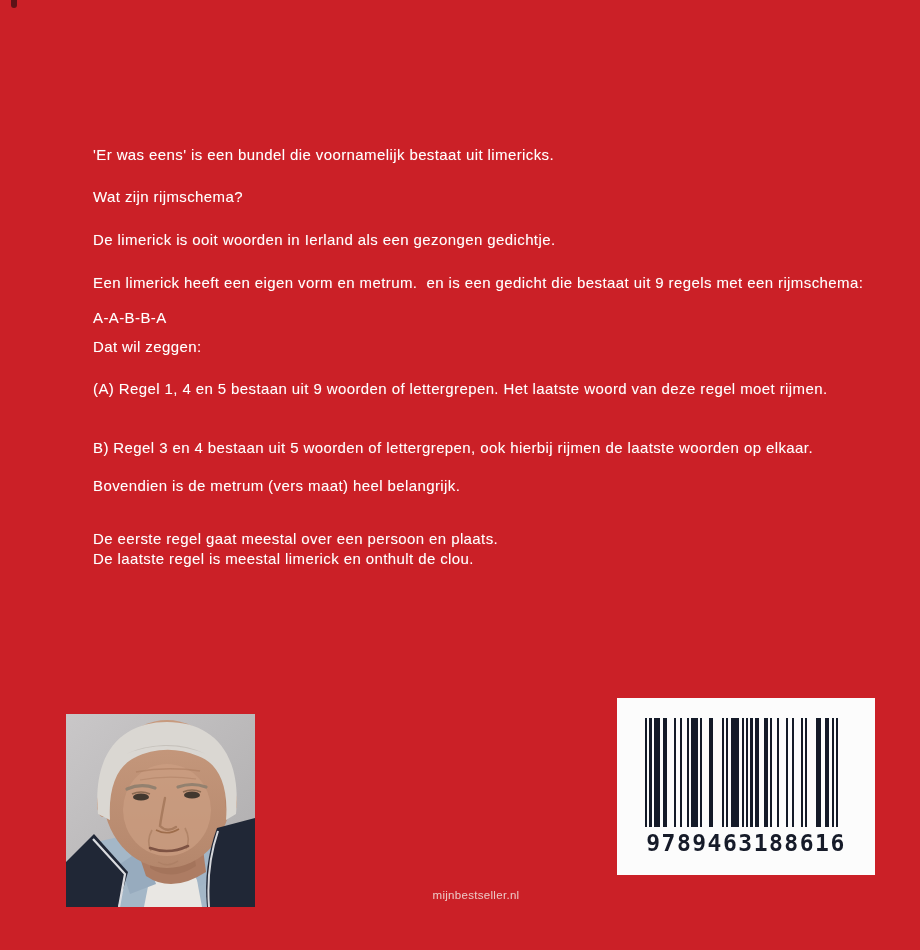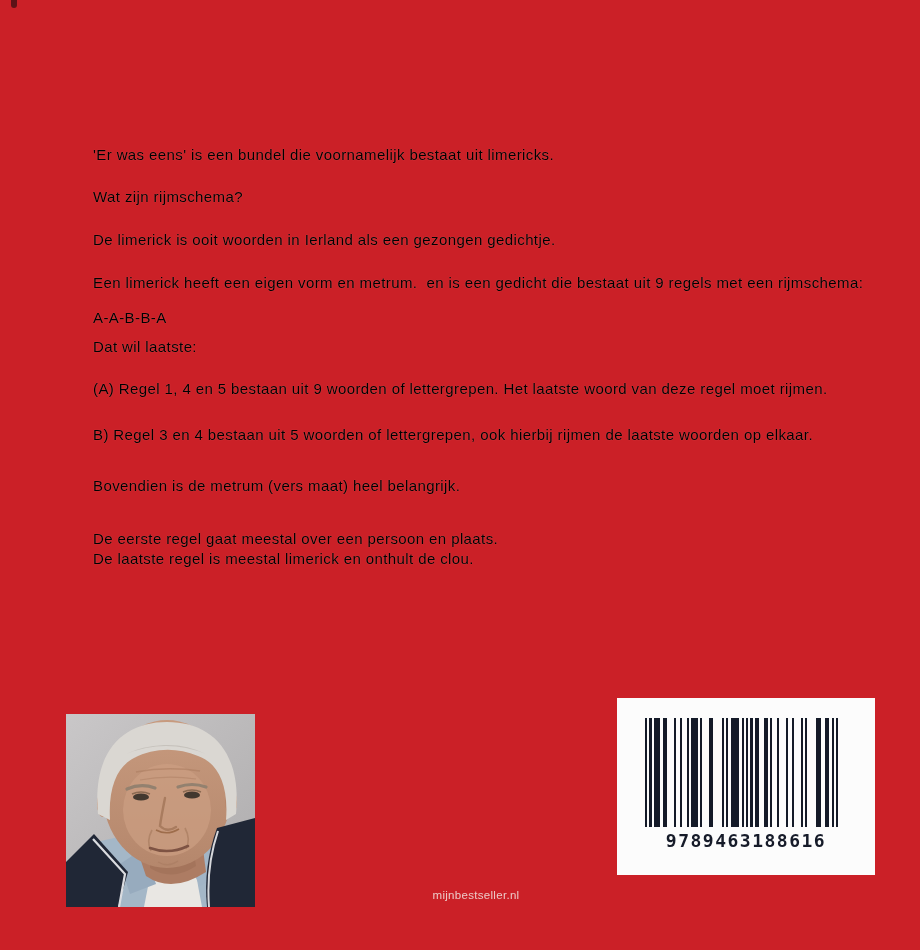--- a/index.html
+++ b/index.html
@@ -20,21 +20,21 @@
     width: 6px; height: 8px;
     background: #5d1217;
     border-radius: 0 0 3px 3px;
   }
 
   
   .blurb-line {
     position: absolute;
     left: 93px;
     margin: 0;
-    color: #000000;
+    color: #ffffff;
     font-size: 15px;
     letter-spacing: 0.4px;
     white-space: pre;
     text-shadow: 0 0 1px rgba(255,220,220,0.35);
   }
 
   
   .portrait {
     position: absolute;
     left: 66px; top: 714px;
@@ -58,21 +58,21 @@
     position: absolute;
     top: 0; height: 100%;
     background: #141a28;
   }
   .barcode-digits {
     position: absolute;
     left: 0; top: 132px;
     width: 100%;
     text-align: center;
     font-family: "DejaVu Sans Mono", monospace;
-    font-size: 18px;
+    font-size: 23px;
     font-weight: bold;
     letter-spacing: 1.5px;
     color: #161b29;
   }
 
   
   .publisher {
     position: absolute;
     left: 0; top: 889px;
     width: 952px; 
@@ -88,23 +88,23 @@
 <div class="page">
 
   <div class="speck"></div>
 
   <div>
     <p class="blurb-line" style="top:146px">'Er was eens' is een bundel die voornamelijk bestaat uit limericks.</p>
     <p class="blurb-line" style="top:188px">Wat zijn rijmschema?</p>
     <p class="blurb-line" style="top:231px">De limerick is ooit woorden in Ierland als een gezongen gedichtje.</p>
     <p class="blurb-line" style="top:274px">Een limerick heeft een eigen vorm en metrum.  en is een gedicht die bestaat uit 9 regels met een rijmschema:</p>
     <p class="blurb-line" style="top:309px">A-A-B-B-A</p>
-    <p class="blurb-line" style="top:338px">Dat wil laatste:</p>
+    <p class="blurb-line" style="top:338px">Dat wil zeggen:</p>
     <p class="blurb-line" style="top:380px">(A) Regel 1, 4 en 5 bestaan uit 9 woorden of lettergrepen. Het laatste woord van deze regel moet rijmen.</p>
-    <p class="blurb-line" style="top:426px">B) Regel 3 en 4 bestaan uit 5 woorden of lettergrepen, ook hierbij rijmen de laatste woorden op elkaar.</p>
+    <p class="blurb-line" style="top:439px">B) Regel 3 en 4 bestaan uit 5 woorden of lettergrepen, ook hierbij rijmen de laatste woorden op elkaar.</p>
     <p class="blurb-line" style="top:477px">Bovendien is de metrum (vers maat) heel belangrijk.</p>
     <p class="blurb-line" style="top:530px">De eerste regel gaat meestal over een persoon en plaats.</p>
     <p class="blurb-line" style="top:550px">De laatste regel is meestal limerick en onthult de clou.</p>
   </div>
 
   <svg class="portrait" viewBox="0 0 189 193" xmlns="http://www.w3.org/2000/svg" aria-hidden="true">
     <defs>
       <linearGradient id="bgG" x1="0" y1="0" x2="1" y2="1">
         <stop offset="0" stop-color="#c9c7c8"></stop>
         <stop offset="1" stop-color="#aeacad"></stop>

